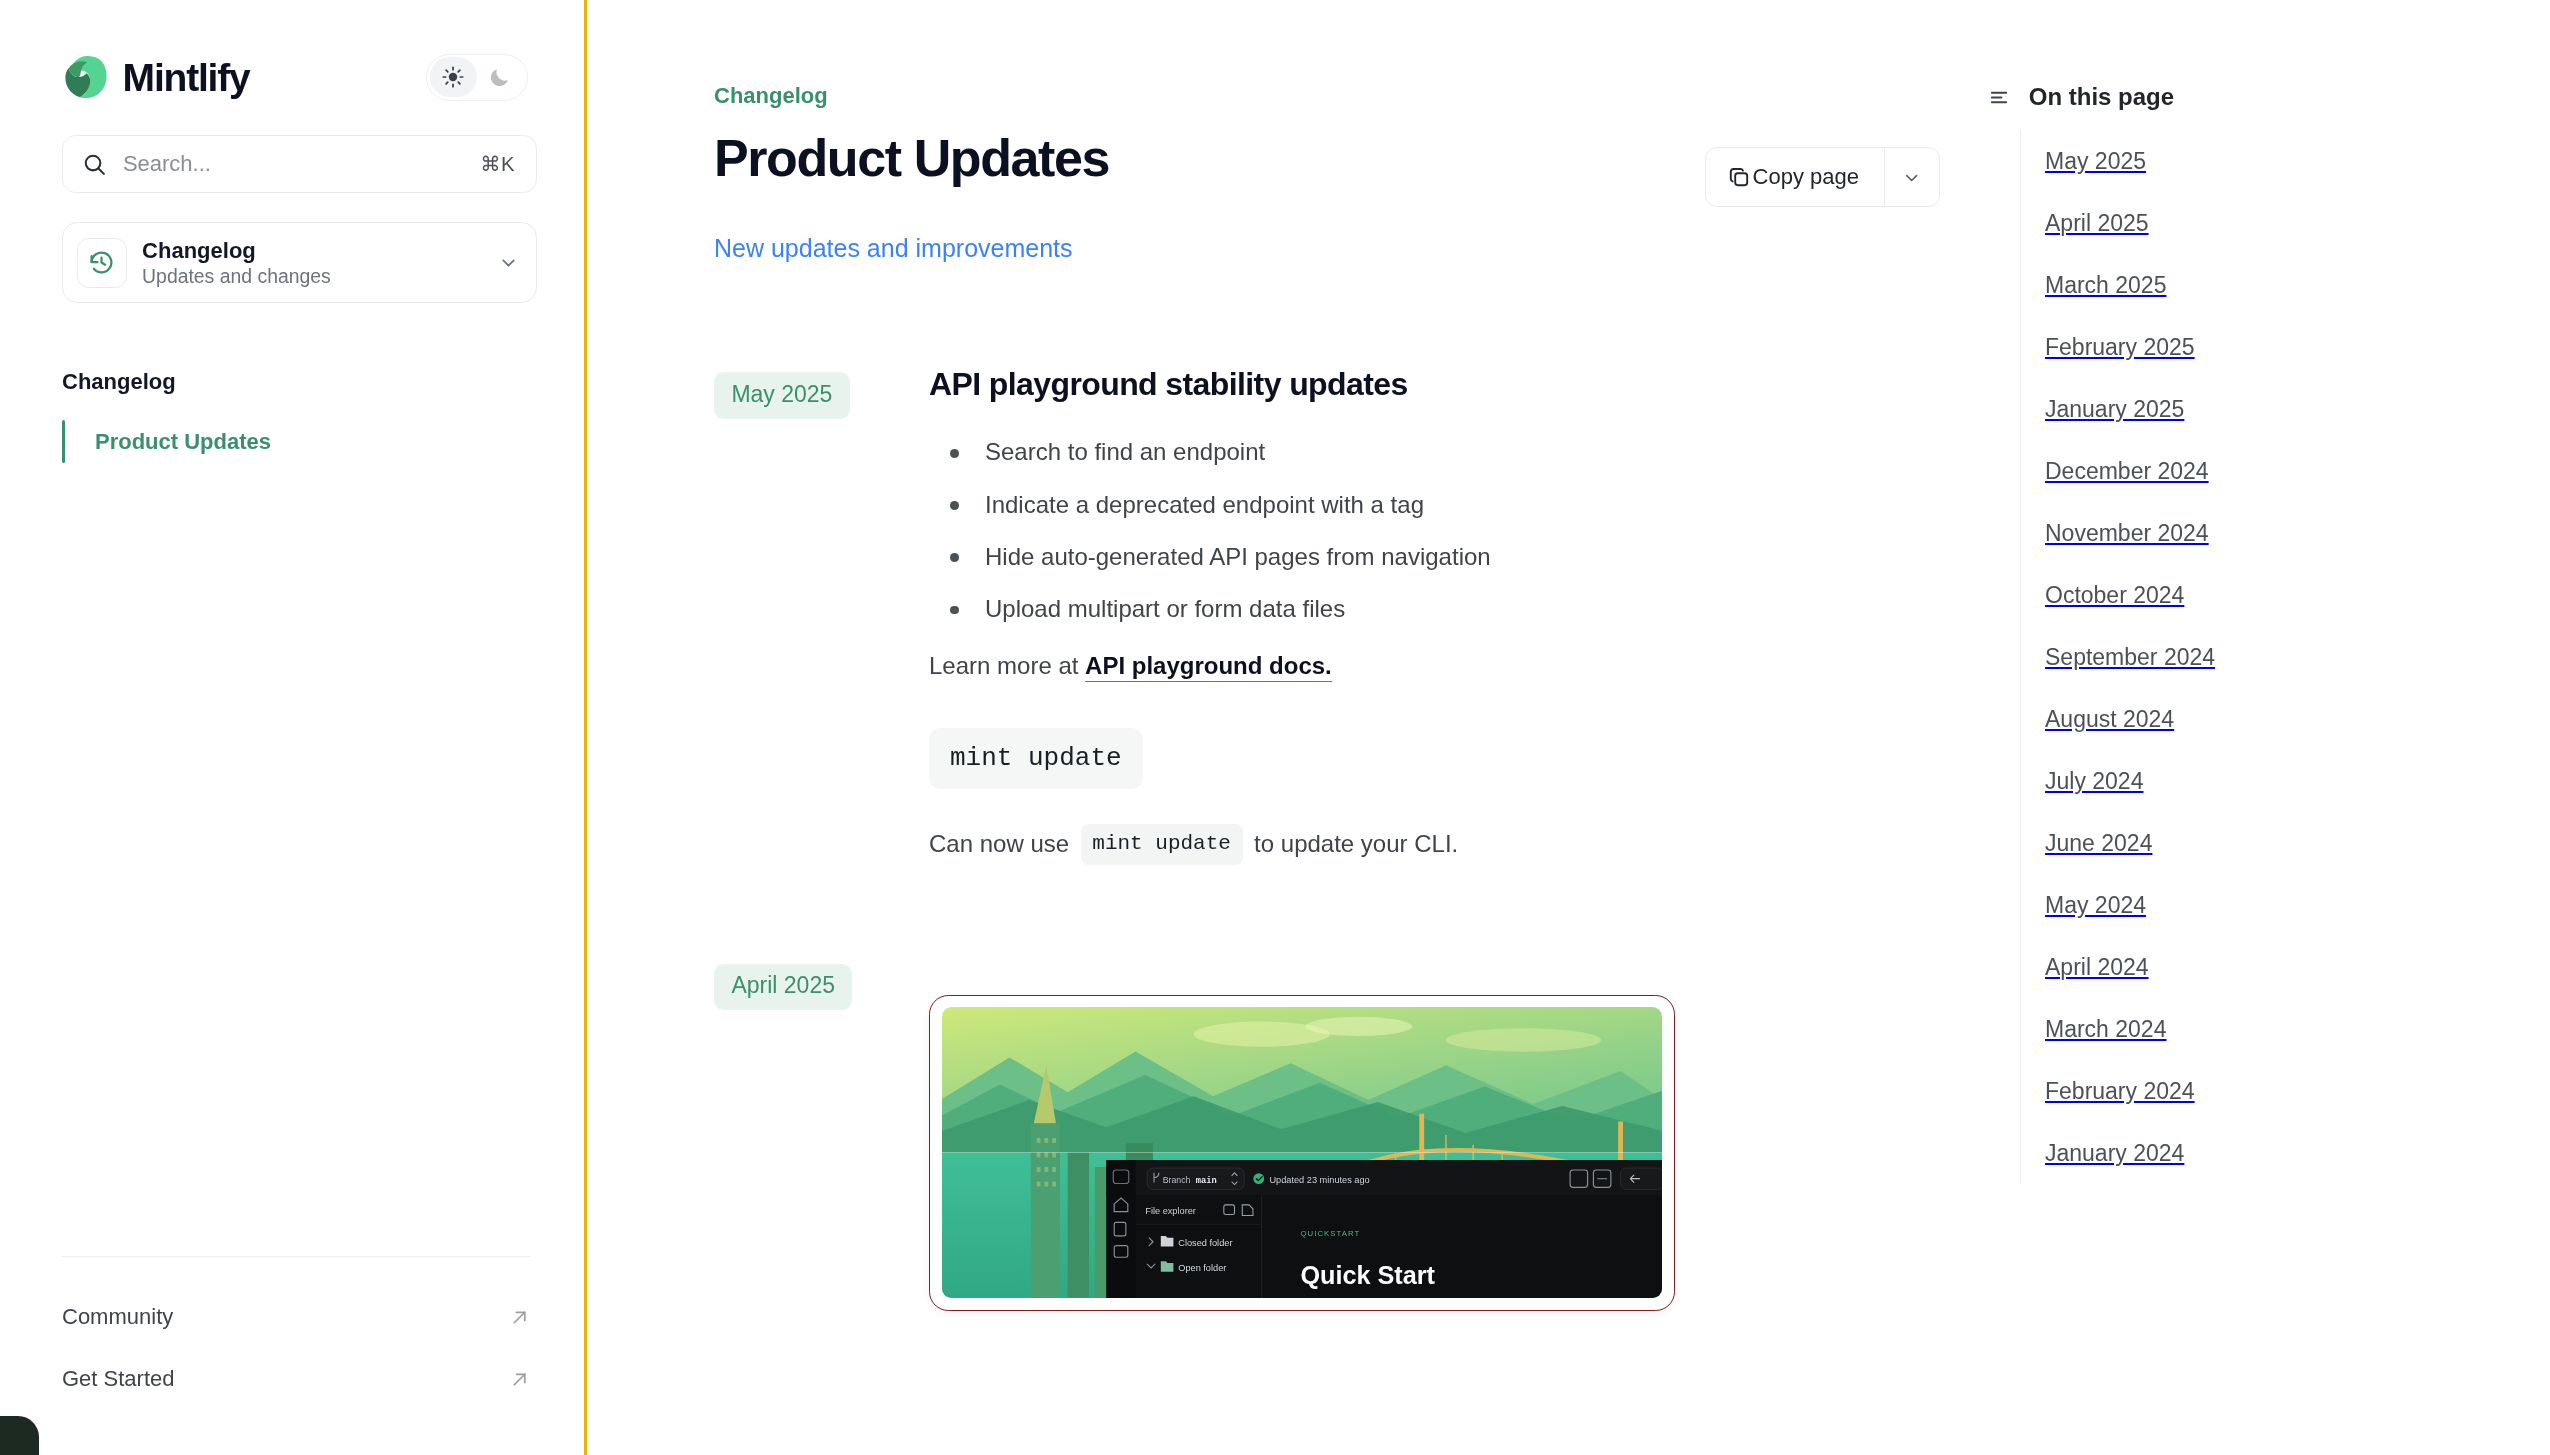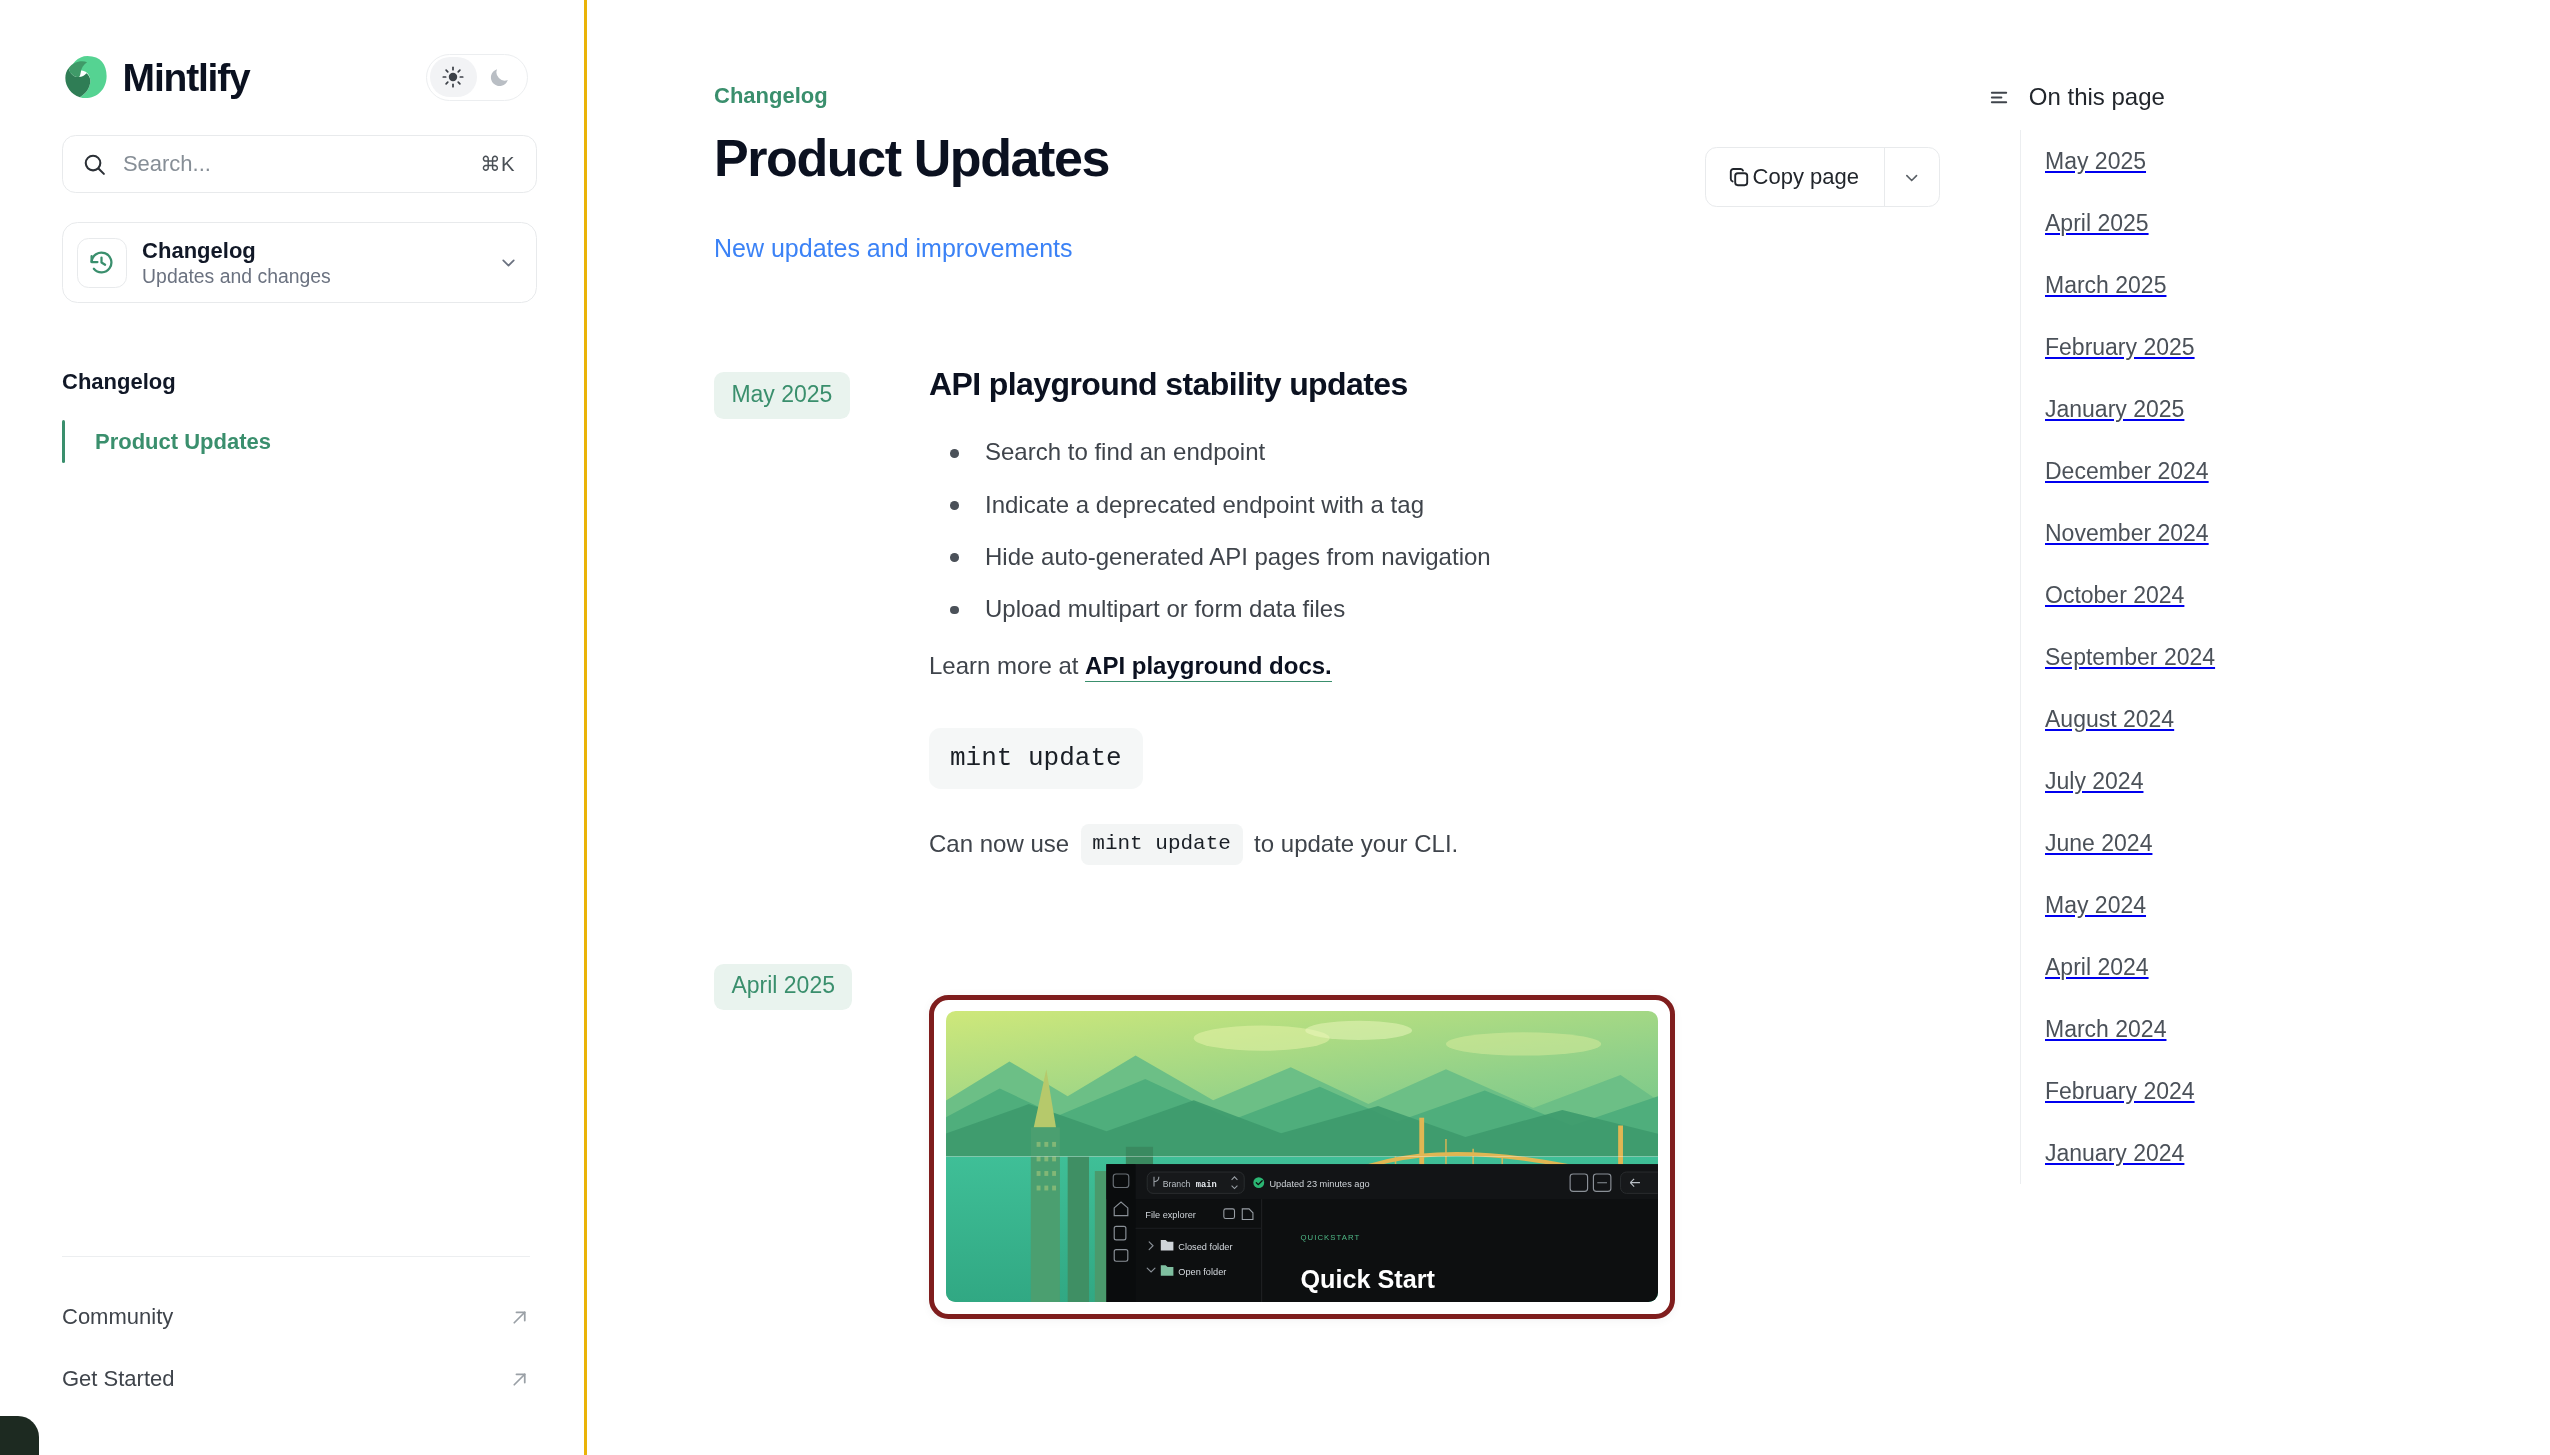--- a/index.html
+++ b/index.html
@@ -134,34 +134,34 @@
     font-family: "Liberation Mono", monospace; font-size: 26px; color: #1a1f26;
   }
   .inline-code {
     background: #f3f5f5; border-radius: 7.8px; padding: 4.8px 11.6px 6.8px;
     font-family: "Liberation Mono", monospace; font-size: 21px; color: #1a1f26;
   }
   .para.with-code { margin-top: 35px; display: flex; align-items: center; gap: 11.6px; flex-wrap: wrap; }
 
   
   .shot-frame {
-    margin-top: 37px; width: 746px; border: 5px solid #7f1d1d;
+    margin-top: 37px; width: 746px; border: 1px solid #7f1d1d;
     border-radius: 19.4px; padding: 11.6px; background: #fff;
     box-shadow: 0 1.9px 9.7px rgba(16,24,40,0.05);
   }
   .shot-inner { width: 100%; height: 291px; border-radius: 9.7px; overflow: hidden; position: relative; }
   .shot-svg { display: block; width: 100%; height: 100%; }
 
   
   .toc {
     position: absolute; right: 0; top: 0; width: 581px; height: 1455px;
     padding: 83px 0 0 0;
   }
   .toc-head { display: flex; align-items: center; gap: 17.4px; padding-left: 19.4px; }
-  .toc-head-label { font-size: 24px; font-weight: 400; color: #22262c; }
+  .toc-head-label { font-size: 24px; font-weight: 700; color: #22262c; }
   .toc-list { margin-top: 19.4px; margin-left: 51px; border-left: 1px solid #eceef0; padding-left: 0; }
   .toc-item { height: 62px; display: flex; align-items: center; padding-left: 24px; }
   .toc-item-label { font-size: 23px; color: #4b5159; }
 </style>
 </head>
 <body>
 
 <div class="page">
 
   <aside class="sidebar">

